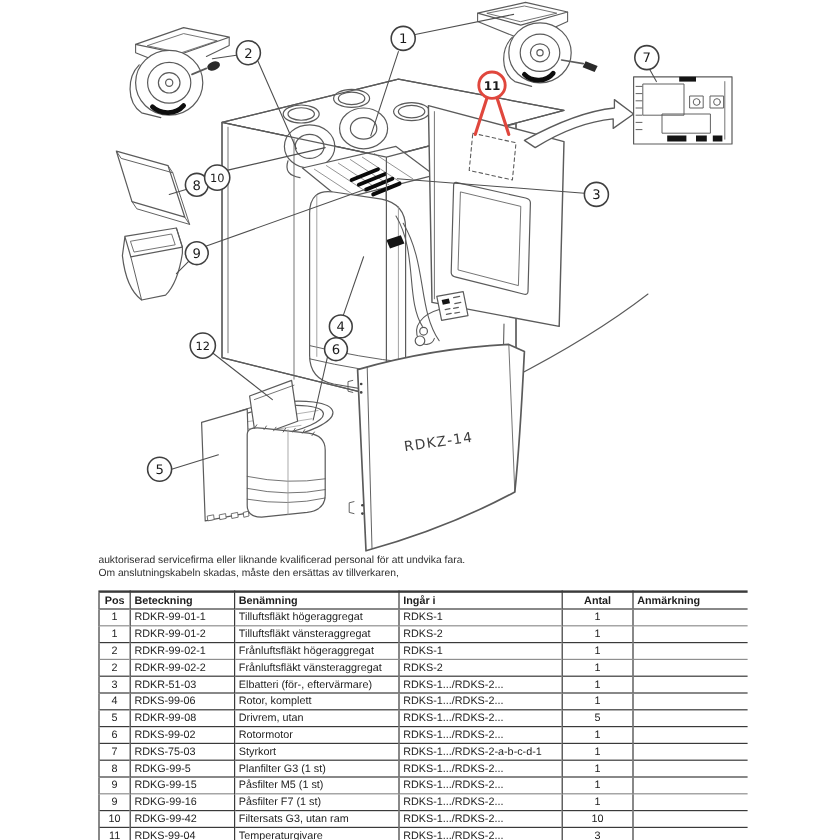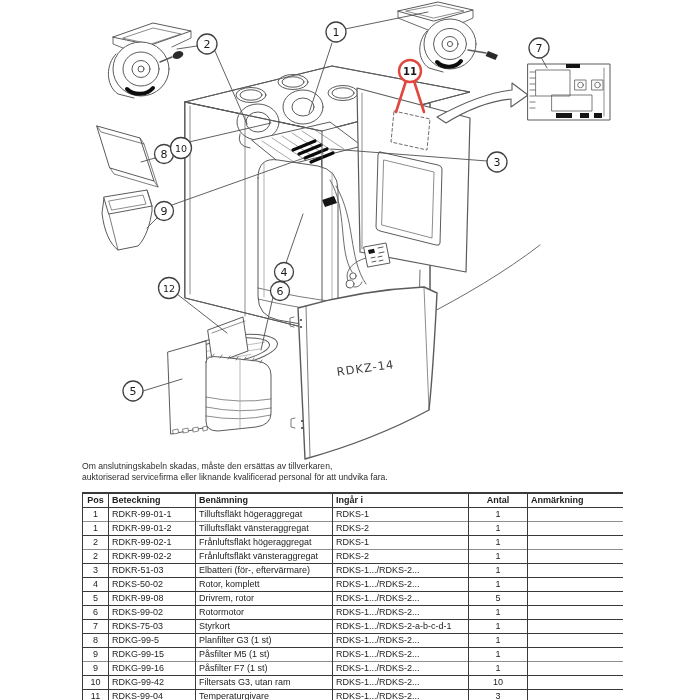--- a/index.html
+++ b/index.html
@@ -241,22 +241,22 @@
         <g>
             <circle cx="169" cy="288" r="10.5" fill="#fff"></circle>
             <text class="co" x="169" y="291.5" font-size="9.5" text-anchor="middle" stroke="none">12</text>
           </g>
         <text class="co" x="410" y="75" font-size="10" text-anchor="middle" stroke="none" fill="#333f77" font-weight="bold">11</text>
       </g>
     </g>
   </svg>
 
   <div id="note">
+    <div>auktoriserad servicefirma eller liknande kvalificerad personal för att undvika fara.</div>
     <div>Om anslutningskabeln skadas, måste den ersättas av tillverkaren,</div>
-    <div>auktoriserad servicefirma eller liknande kvalificerad personal för att undvika fara.</div>
   </div>
 
   <table id="parts-table">
     <colgroup>
       <col style="width:26px">
         <col style="width:87px">
         <col style="width:137px">
       <col style="width:136px">
         <col style="width:59px">
         <col style="width:95px">
@@ -307,30 +307,30 @@
         <tr class="group-start">
           <td class="c">3</td>
           <td>RDKR-51-03</td>
           <td>Elbatteri (för-, eftervärmare)</td>
           <td>RDKS-1.../RDKS-2...</td>
           <td class="c">1</td>
           <td></td>
         </tr>
         <tr class="group-start">
           <td class="c">4</td>
-          <td>RDKS-50-02</td>
+          <td>RDKS-99-06</td>
           <td>Rotor, komplett</td>
           <td>RDKS-1.../RDKS-2...</td>
           <td class="c">1</td>
           <td></td>
         </tr>
         <tr class="group-start">
           <td class="c">5</td>
           <td>RDKR-99-08</td>
-          <td>Drivrem, rotor</td>
+          <td>Drivrem, utan</td>
           <td>RDKS-1.../RDKS-2...</td>
           <td class="c">5</td>
           <td></td>
         </tr>
         <tr class="group-start">
           <td class="c">6</td>
           <td>RDKS-99-02</td>
           <td>Rotormotor</td>
           <td>RDKS-1.../RDKS-2...</td>
           <td class="c">1</td>

